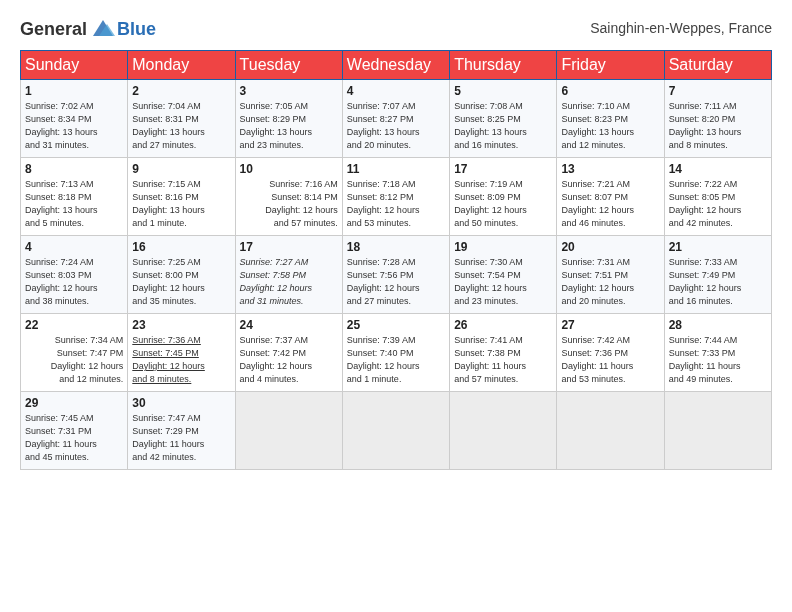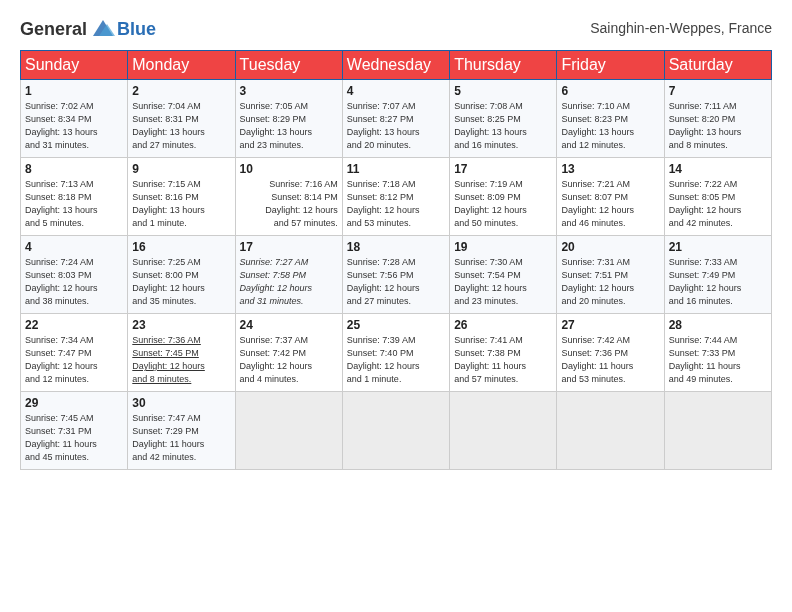--- a/index.html
+++ b/index.html
@@ -285,21 +285,21 @@
             <span class="day-num">21</span>
             <div class="day-info" style="white-space: pre-line;">Sunrise: 7:33 AM
 Sunset: 7:49 PM
 Daylight: 12 hours
 and 16 minutes.</div>
           </td>
         </tr>
         <tr>
           <td>
             <span class="day-num">22</span>
-            <div class="day-info" style="white-space: pre-line;">Sunrise: 7:34 AM
+            <div class="day-info" style="white-space: pre-line; text-align: right;">Sunrise: 7:34 AM
 Sunset: 7:47 PM
 Daylight: 12 hours
 and 12 minutes.</div>
           </td>
           <td>
             <span class="day-num">23</span>
             <div class="day-info" style="white-space: pre-line; text-decoration: underline;">Sunrise: 7:36 AM
 Sunset: 7:45 PM
 Daylight: 12 hours
 and 8 minutes.</div>

